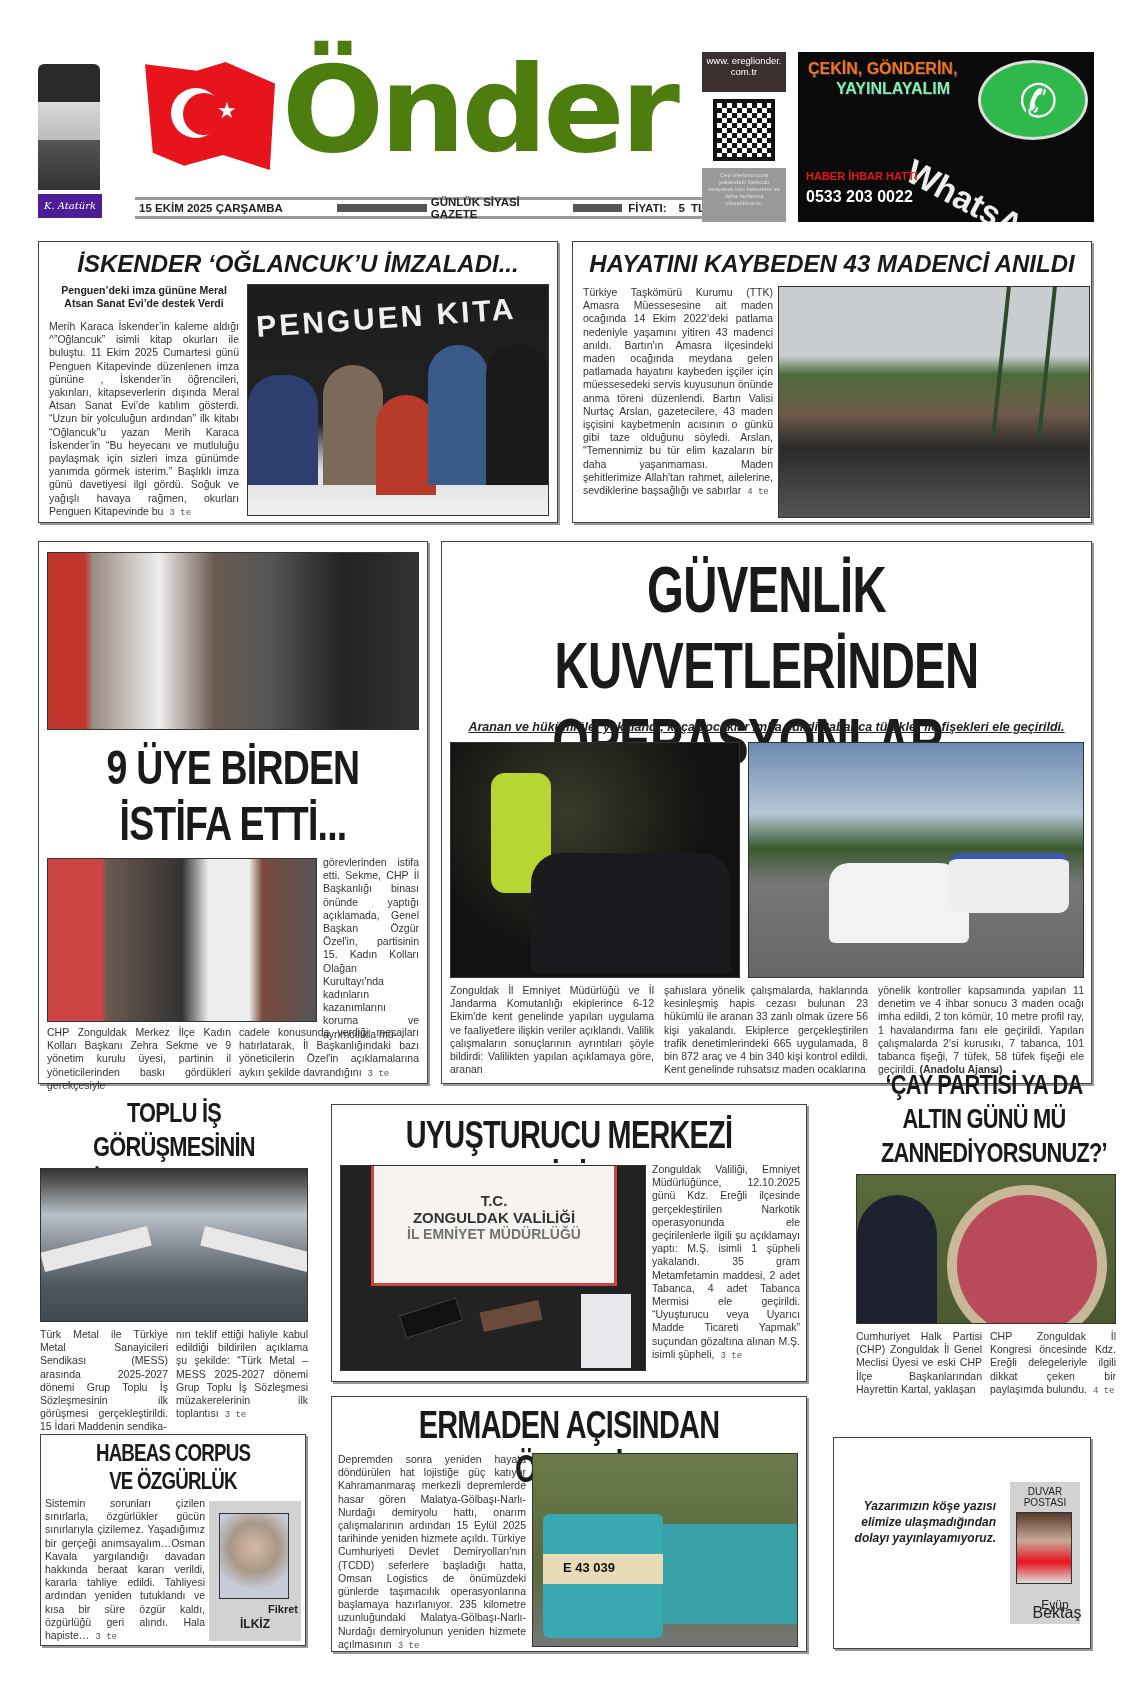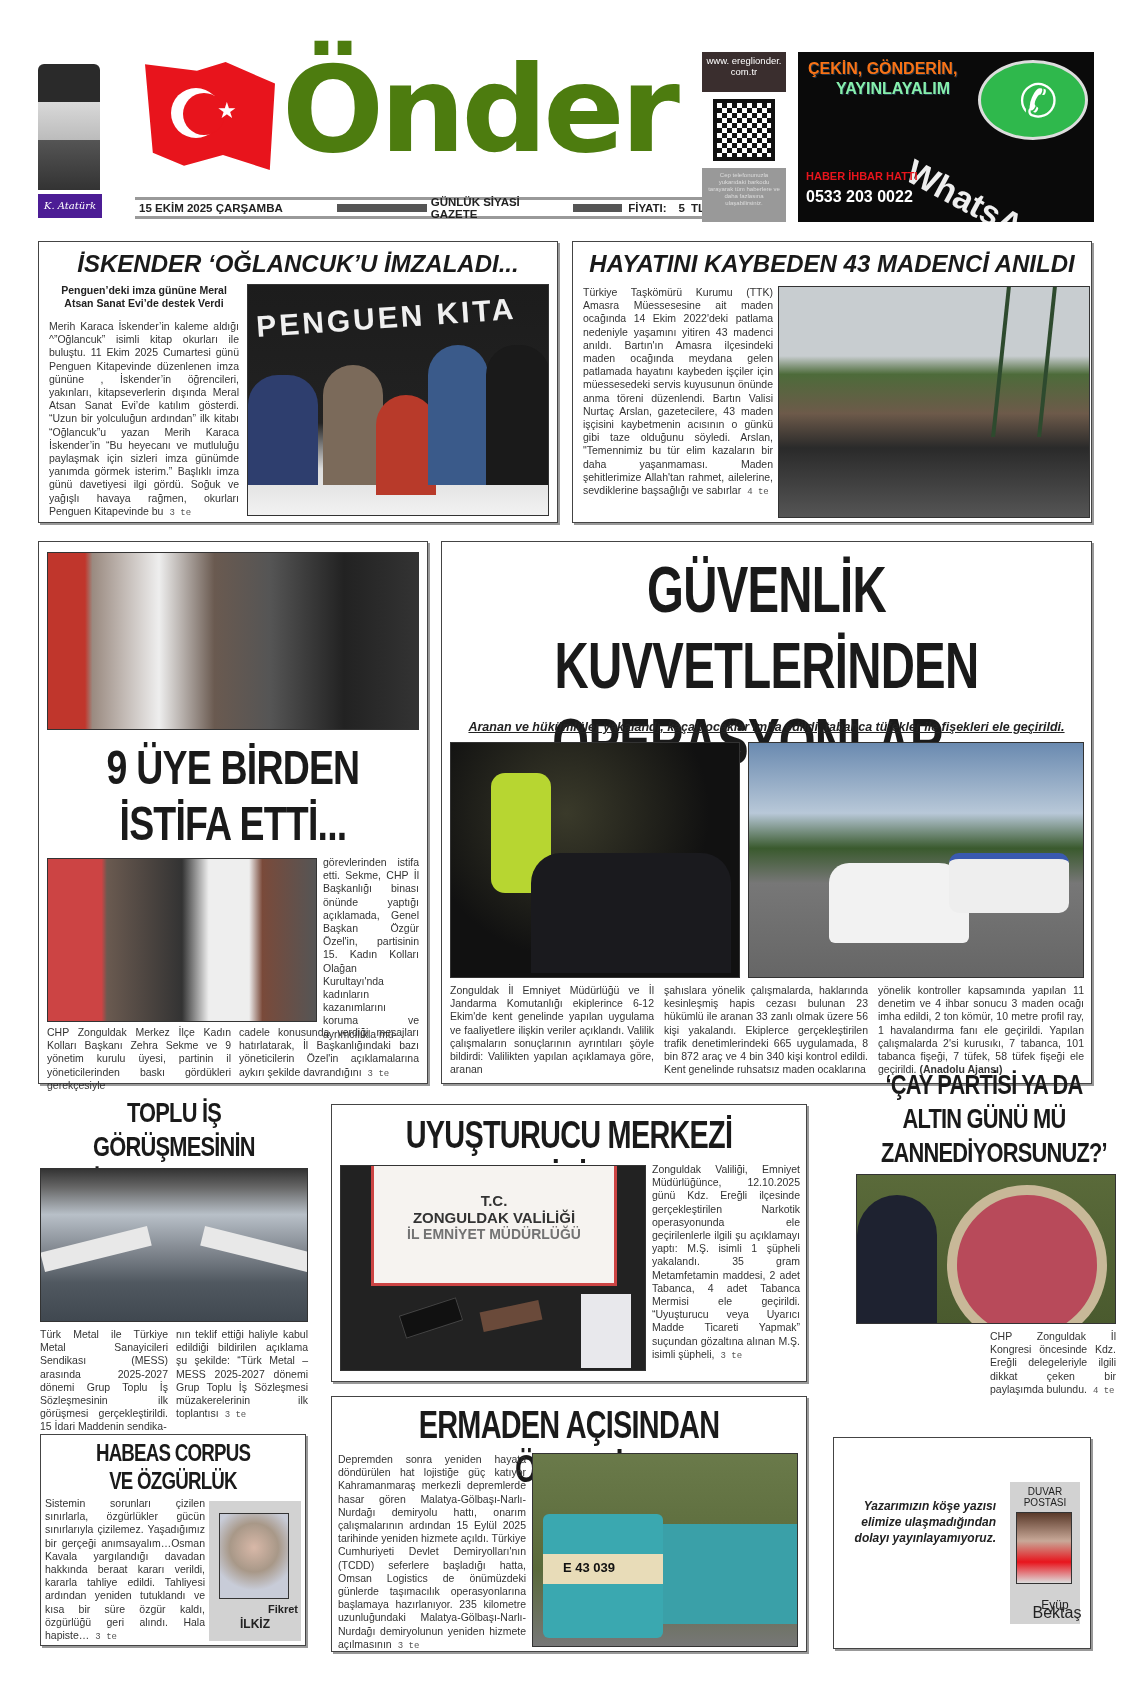--- a/index.html
+++ b/index.html
@@ -158,20 +158,21 @@
 <div class="abs" style="left:828px;top:1068px;width:264px;height:320px;margin-left:24px;">
   <div class="hl-cond" style="position:absolute;left:0;top:0;width:100%;font-size:28px;line-height:34px;transform:scaleX(0.78);">
     <div>‘ÇAY PARTİSİ YA DA</div>
     <div>ALTIN GÜNÜ MÜ</div>
     <div>ZANNEDİYORSUNUZ?’</div>
   </div>
   <div class="photo" style="left:4px;top:106px;width:260px;height:150px;background:linear-gradient(#5a6a3a 0,#4a5a2e 100%);">
     <div class="abs" style="left:0;top:20px;width:80px;height:130px;background:#1e2230;border-radius:40px 40px 0 0;"></div>
     <div class="abs" style="left:90px;top:10px;width:160px;height:160px;border-radius:50%;background:#b84a5a;border:10px solid #c8b898;"></div>
   </div>
+  <div class="abs txt" style="left:4px;top:262px;width:126px;">Cumhuriyet Halk Partisi (CHP) Zonguldak İl Genel Meclisi Üyesi ve eski CHP İlçe Başkanlarından Hayrettin Kartal, yaklaşan</div>
   <div class="abs txt" style="left:138px;top:262px;width:126px;">
     <span>CHP Zonguldak İl Kongresi öncesinde Kdz. Ereğli delegeleriyle ilgili dikkat çeken bir paylaşımda bulundu.</span><span class="cont">4 te</span>
   </div>
 </div>
 
 <div class="box" style="left:40px;top:1434px;width:266px;height:212px;">
   <div class="hl-cond" style="position:absolute;left:0;top:4px;width:100%;font-size:24px;line-height:28px;transform:scaleX(0.78);">
     <div>HABEAS CORPUS</div>
     <div>VE ÖZGÜRLÜK</div>
   </div>

